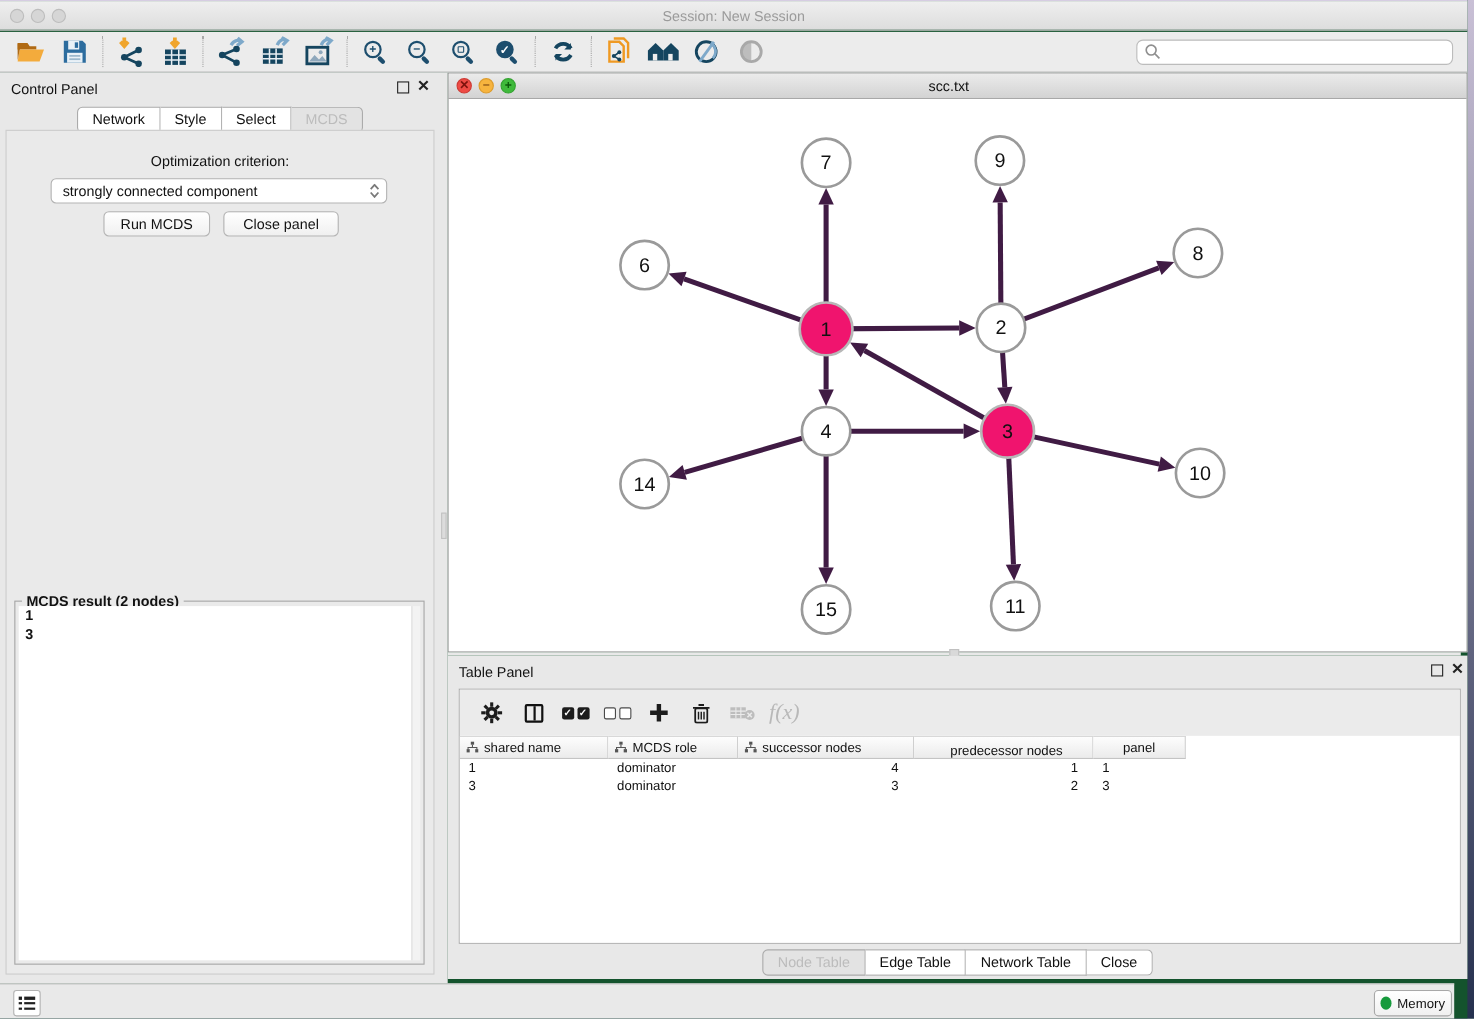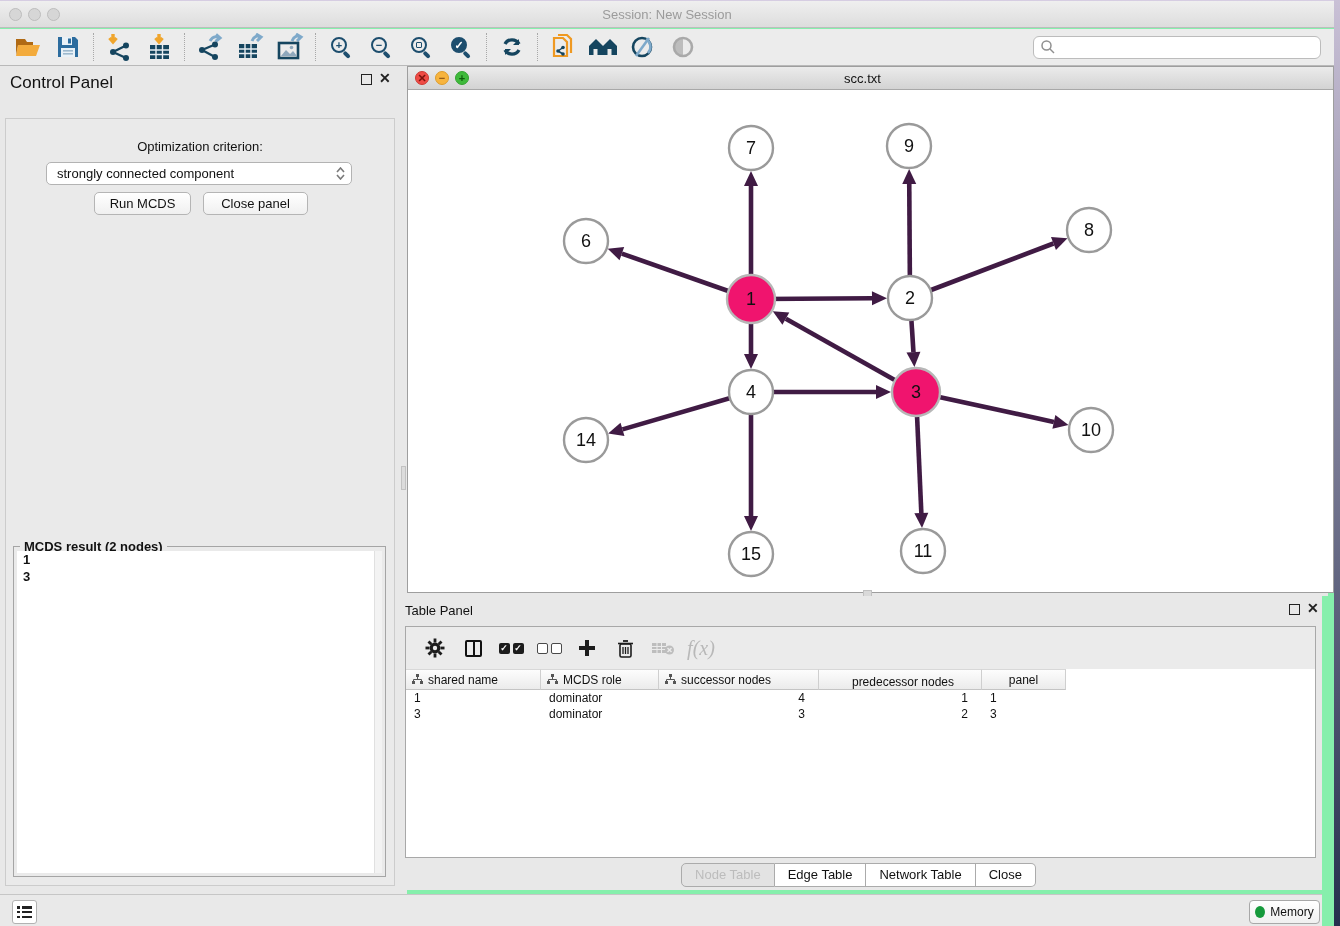--- a/index.html
+++ b/index.html
@@ -4,21 +4,21 @@
 <style>
   * { box-sizing: border-box; margin: 0; padding: 0; }
   html,body { width:1340px; height:926px; }
   body {
     font-family: "Liberation Sans", sans-serif;
     background: linear-gradient(#c9c0d6, #25304e);
     position: relative; overflow: hidden;
   }
   #app {
     position:absolute; left:0; top:0; width:1334px; height:926px;
-    background:#86efac; border-top:1px solid #d6cde2;
+    background:#14532d; border-top:1px solid #d6cde2;
   }
   
   #titlebar {
     position:absolute; left:0; top:0; right:0; height:27px;
     background:linear-gradient(#efefef,#dddddd);
     border-bottom:1px solid #bdbdbd;
   }
   .tl-dot { position:absolute; top:7px; width:13px; height:13px; border-radius:50%;
     background:#d6d6d6; border:1px solid #bdbdbd; }
   #titlebar .t1{left:9px} #titlebar .t2{left:28px} #titlebar .t3{left:47px}
@@ -39,21 +39,21 @@
   }
   #search-box input { border:none; outline:none; flex:1; font-size:12px; background:transparent; height:100%; }
   
   .mag { position:relative; width:20px; height:20px; }
   .mag .lens { position:absolute; left:0; top:0; width:16px; height:16px; border:2.5px solid #1d4e6e; border-radius:50%;
     display:flex; align-items:center; justify-content:center; font-weight:bold; color:#1d4e6e; font-size:11px; }
   .mag .handle { position:absolute; left:13px; top:13px; width:8px; height:3.5px; background:#1d4e6e; border-radius:2px;
     transform:rotate(45deg); transform-origin:0 50%; }
   
   #control-panel { position:absolute; left:0; top:65px; width:400px; height:828px; background:#e8e8e8; }
-  #cp-title { position:absolute; left:10px; top:7px; font-size:17px; color:#111; }
+  #cp-title { position:absolute; left:10px; top:7px; font-size:13px; color:#111; }
   .panel-float { position:absolute; top:8px; width:11px; height:11px; border:1.5px solid #222; background:transparent; }
   .panel-close { position:absolute; top:4px; font-size:14px; font-weight:bold; color:#222; line-height:16px; }
   #control-panel .panel-float { left:361px; } #control-panel .panel-close { left:379px; }
   .tabs-row { position:absolute; left:0; right:0; top:31px; display:flex; justify-content:center; }
   .tab-seg { font-size:13px; padding:3px 13px 4px; background:#fff; border:1px solid #ababab; border-left:none; color:#111; }
   .tab-seg:first-child { border-left:1px solid #ababab; border-radius:5px 0 0 5px; }
   .tab-seg:last-child { border-radius:0 5px 5px 0; }
   .tab-seg.sel { background:#e3e3e3; color:#bcbcbc; }
   #cp-body { position:absolute; left:5px; right:5px; top:52px; bottom:8px;
     background:#eaeaea; border:1px solid #cccccc; }
@@ -84,21 +84,21 @@
   #net-titlebar { position:absolute; left:0; right:0; top:0; height:23px;
     background:linear-gradient(#ebebeb,#d3d3d3); border-bottom:1px solid #a8a8a8; }
   .mac-dot { position:absolute; top:4px; width:14px; height:14px; border-radius:50%;
     font-size:11px; font-weight:bold; text-align:center; line-height:13px; }
   #net-close { left:7px;  background:#ef4b45; border:1px solid #ce3a34; color:#7d120d; }
   #net-min   { left:27px; background:#f7b43e; border:1px solid #dd9c2c; color:#91591a; }
   #net-zoom  { left:47px; background:#3fba3b; border:1px solid #34a331; color:#0d5c0c; }
   #net-title { position:absolute; left:0; right:16px; top:4px; text-align:center; font-size:13px; color:#111; }
   #net-canvas { position:absolute; left:0; right:0; top:23px; bottom:0; background:#fff; overflow:hidden; }
   
-  #table-panel { position:absolute; left:395px; top:595px; width:927px; height:294px; background:#e8e8e8; }
+  #table-panel { position:absolute; left:407px; top:595px; width:927px; height:294px; background:#e8e8e8; }
   #tp-title { position:absolute; left:10px; top:7px; font-size:13px; color:#111; }
   #table-panel .panel-float { left:894px; } #table-panel .panel-close { left:912px; }
   #tp-box { position:absolute; left:10px; right:6px; top:30px; bottom:32px;
     background:#fff; border:1px solid #a8a8a8; }
   #tp-toolbar { position:absolute; left:0; right:0; top:0; height:42px; background:#ebebeb;
     display:flex; align-items:center; padding-left:10px; gap:0; }
   .tpt-btn { width:38px; height:34px; display:flex; align-items:center; justify-content:center; }
   .fx-label { font-family:"Liberation Serif", serif; font-style:italic; font-size:20px; color:#b8b8b8; }
   .chk { width:11px; height:11px; border-radius:2px; }
   .chk.on { background:#1c1c1c; color:#fff; font-size:9px; font-weight:bold; text-align:center; line-height:11px; }
@@ -274,20 +274,26 @@
         <path d="M10 10 L14 14" stroke="#8f8f8f" stroke-width="1.5"></path>
       </svg>
       <input id="search-input" placeholder="" style="">
     </div>
   </div>
 
   <div id="control-panel">
     <div id="cp-title">Control Panel</div>
     <div class="panel-float"></div>
     <div class="panel-close">✕</div>
+    <div class="tabs-row" id="cp-tabs">
+        <span class="tab-seg">Network</span>
+        <span class="tab-seg">Style</span>
+        <span class="tab-seg">Select</span>
+        <span class="tab-seg sel">MCDS</span>
+      </div>
     <div id="cp-body">
       <div id="criterion-select">
         <span>strongly connected component</span>
         <span class="chevrons">
           <svg width="9" height="6">
               <path d="M1 5 L4.5 1 L8 5" fill="none" stroke="#7a7a7a" stroke-width="1.6"></path>
             </svg>
           <svg width="9" height="6">
               <path d="M1 1 L4.5 5 L8 1" fill="none" stroke="#7a7a7a" stroke-width="1.6"></path>
             </svg>

